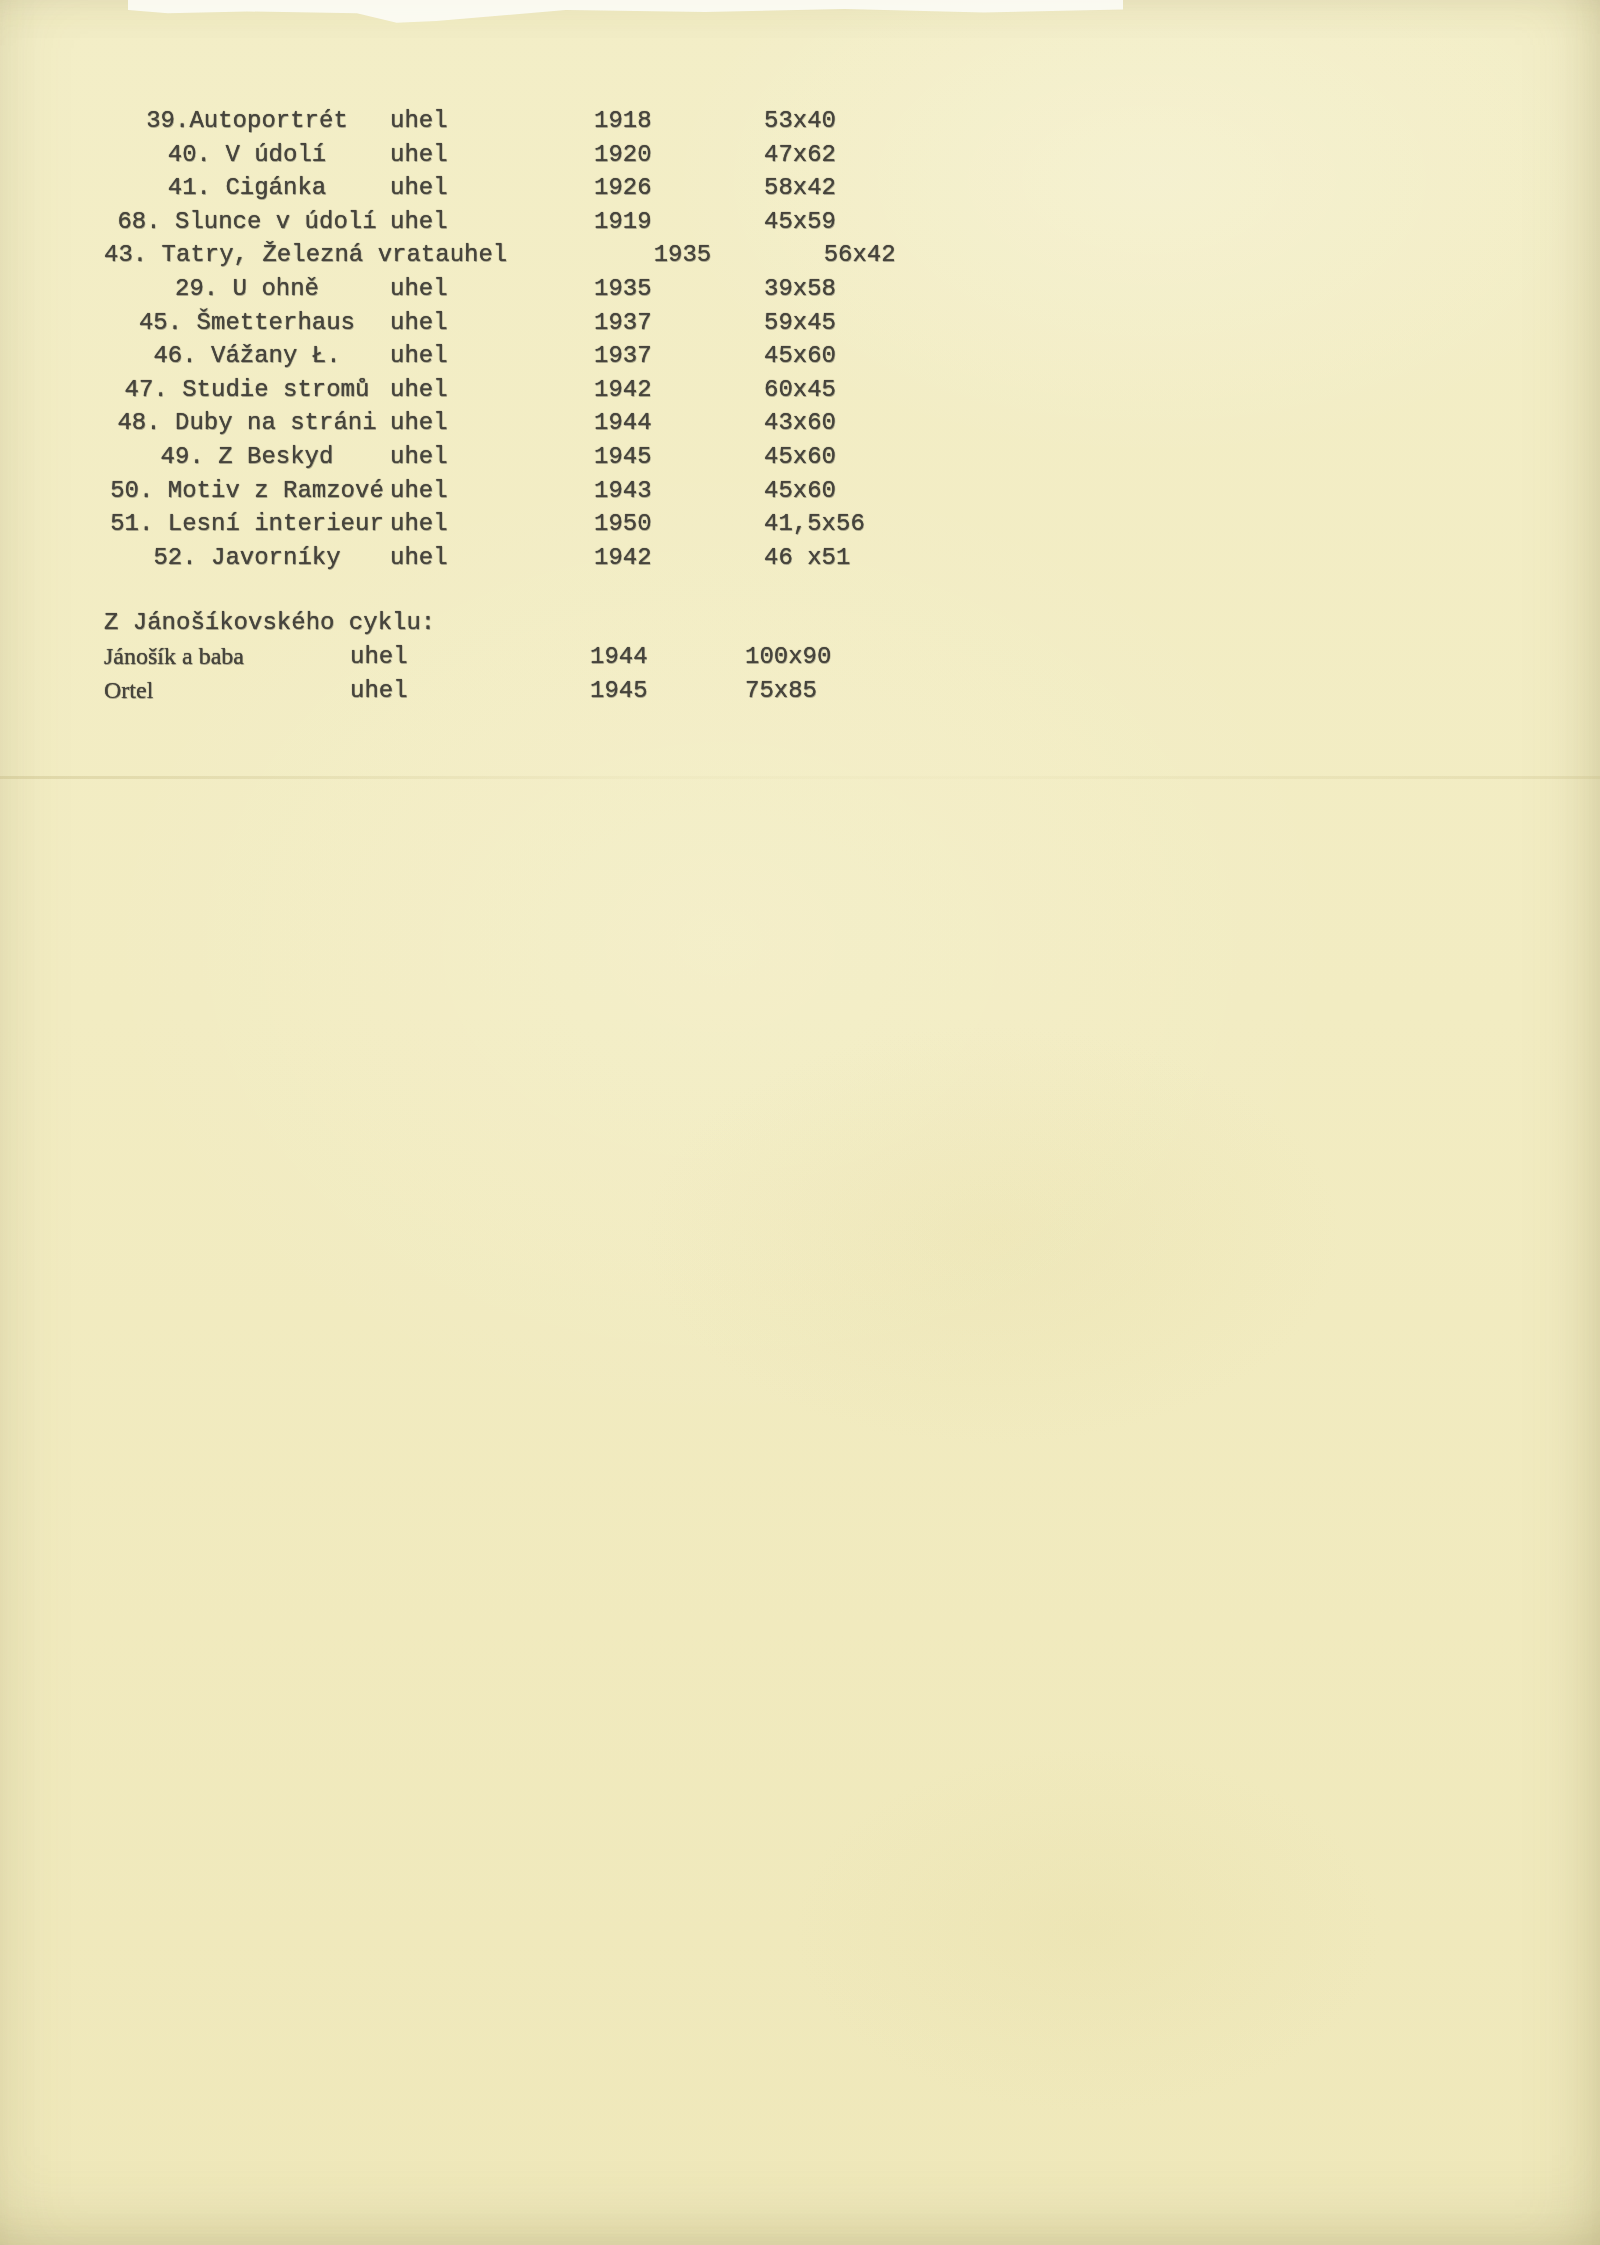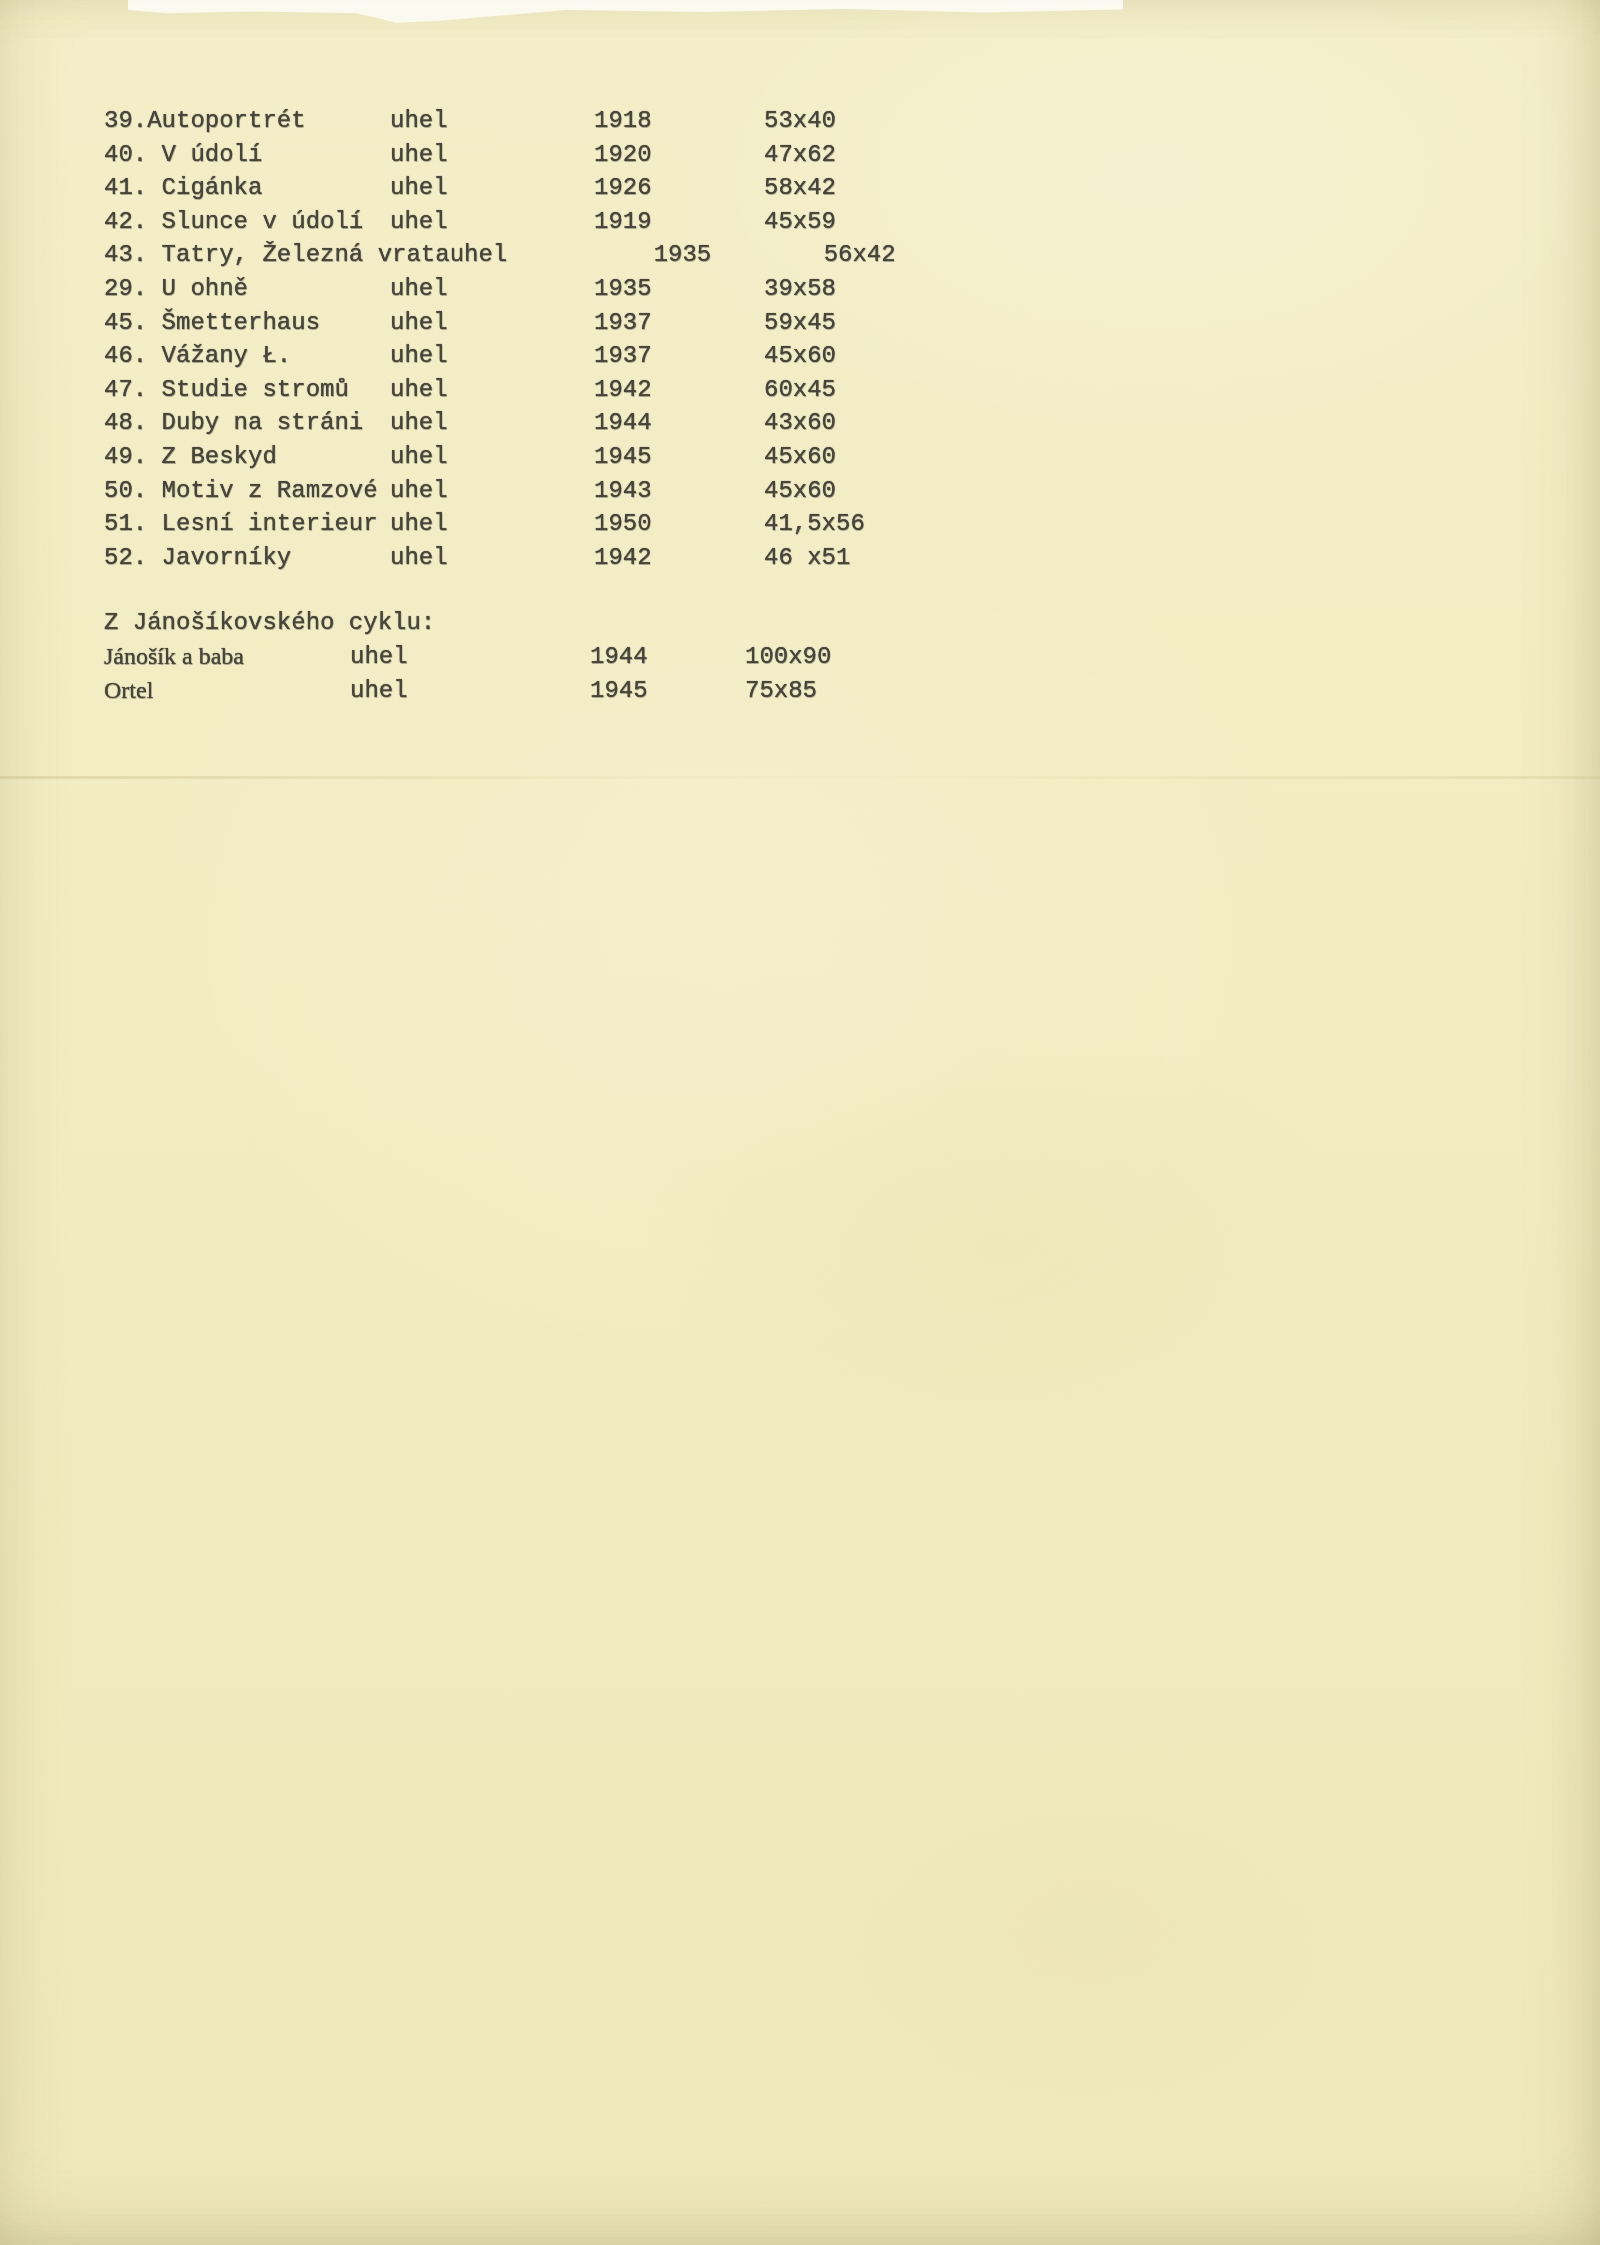--- a/index.html
+++ b/index.html
@@ -46,21 +46,21 @@
     background: linear-gradient(90deg,
       rgba(196,185,130,0.40) 0%,
       rgba(196,185,130,0.08) 40%,
       rgba(196,185,130,0.05) 60%,
       rgba(196,185,130,0.28) 100%);
   }
 
   .content { position: absolute; left: 104px; top: 104px; width: 1400px; }
 
   .row { display: flex; white-space: pre; line-height: 33.6px; }
-  .c-left { min-width: 286px; }
+  .c-left { min-width: 286px; text-align: center; }
   .c-med  { min-width: 180px; }
   .c-year { min-width: 170px; margin-left: 24px; }
   .c-size { min-width: 120px; }
 
   .cycle-heading { margin-top: 32px; line-height: 34px; white-space: pre; }
 
   .cy-left { min-width: 246px; font-family: Liberation Serif, serif; }
   .cy-med  { min-width: 240px; }
   .cy-year { min-width: 155px; }
   .cy-size { min-width: 120px; }
@@ -95,21 +95,21 @@
         </div>
 
         <div class="row">
           <span class="c-left">41. Cigánka</span>
           <span class="c-med">uhel</span>
           <span class="c-year">1926</span>
           <span class="c-size">58x42</span>
         </div>
 
         <div class="row">
-          <span class="c-left">42. Slunce v údolí</span>
+          <span class="c-left">68. Slunce v údolí</span>
           <span class="c-med">uhel</span>
           <span class="c-year">1919</span>
           <span class="c-size">45x59</span>
         </div>
 
         <div class="row">
           <span class="c-left">43. Tatry, Železná vrata</span>
           <span class="c-med">uhel</span>
           <span class="c-year">1935</span>
           <span class="c-size">56x42</span>

